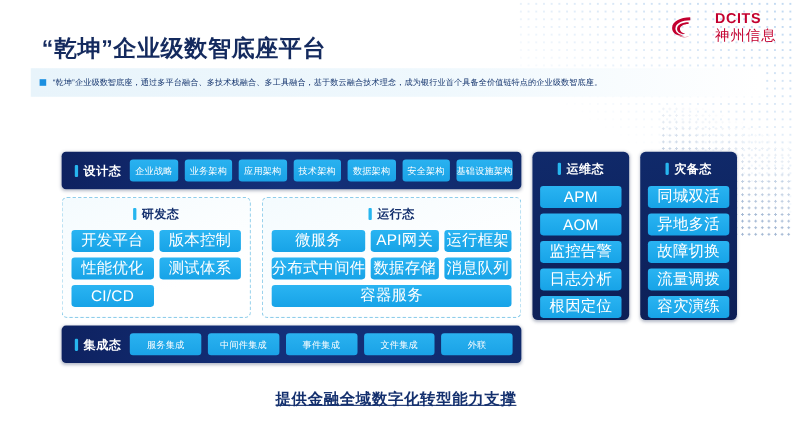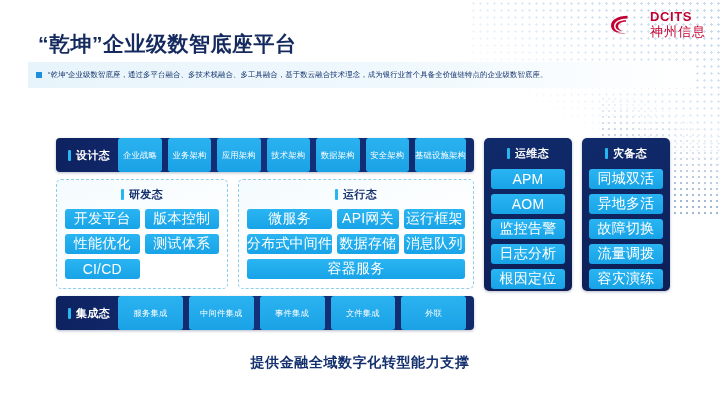--- a/index.html
+++ b/index.html
@@ -164,21 +164,21 @@
   .bar-chips {
     display: flex;
     gap: 6px;
     flex: 1 1 auto;
   }
   .chip {
     background: linear-gradient(180deg, #2ab2f0 0%, #1aa2e6 100%);
     color: #ffffff;
     font-size: 8.3px;
     border-radius: 3px;
-    height: 34px;
+    height: 20px;
     display: flex;
     align-items: center;
     justify-content: center;
     flex: 1 1 0;
     white-space: nowrap;
     letter-spacing: .2px;
   }
 
   
   .mid-row {
@@ -252,20 +252,21 @@
   .footer {
     position: absolute;
     left: 0;
     right: 0;
     top: 354px;
     text-align: center;
     font-size: 14px;
     font-weight: bold;
     color: #14306e;
     letter-spacing: .6px;
+    text-decoration: underline;
   }
 </style>
 </head>
 <body>
 
 <div class="bg-dots"></div>
 <div class="bg-dots-2"></div>
 
 <div class="logo">
   <svg class="logo-mark" viewBox="0 0 32 32">

